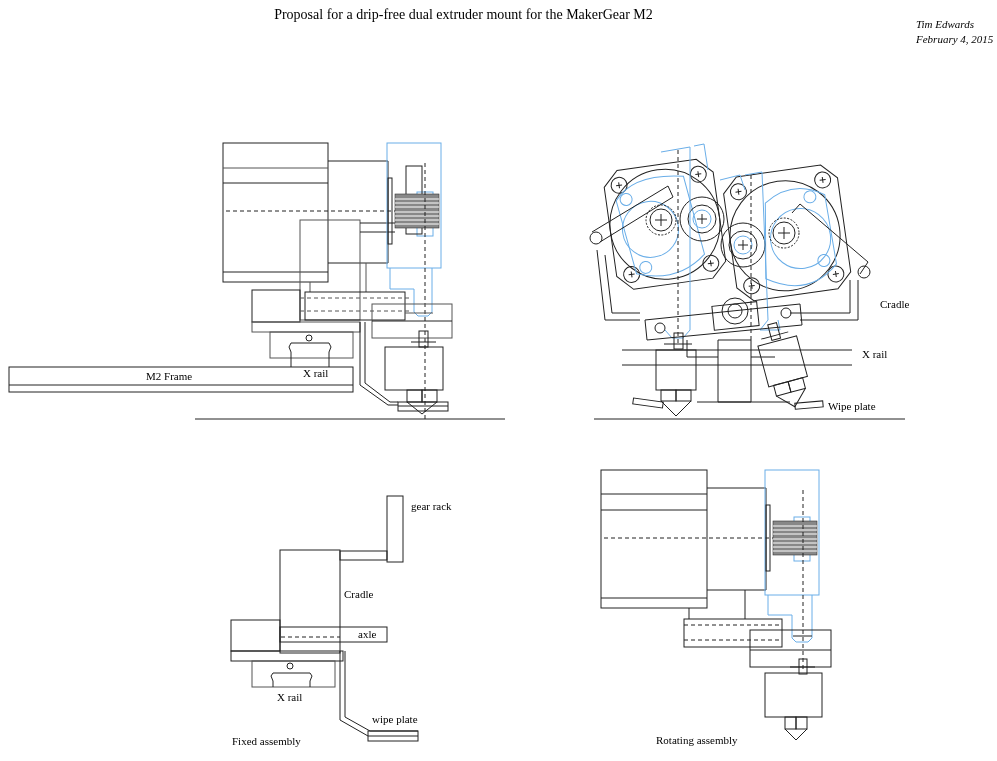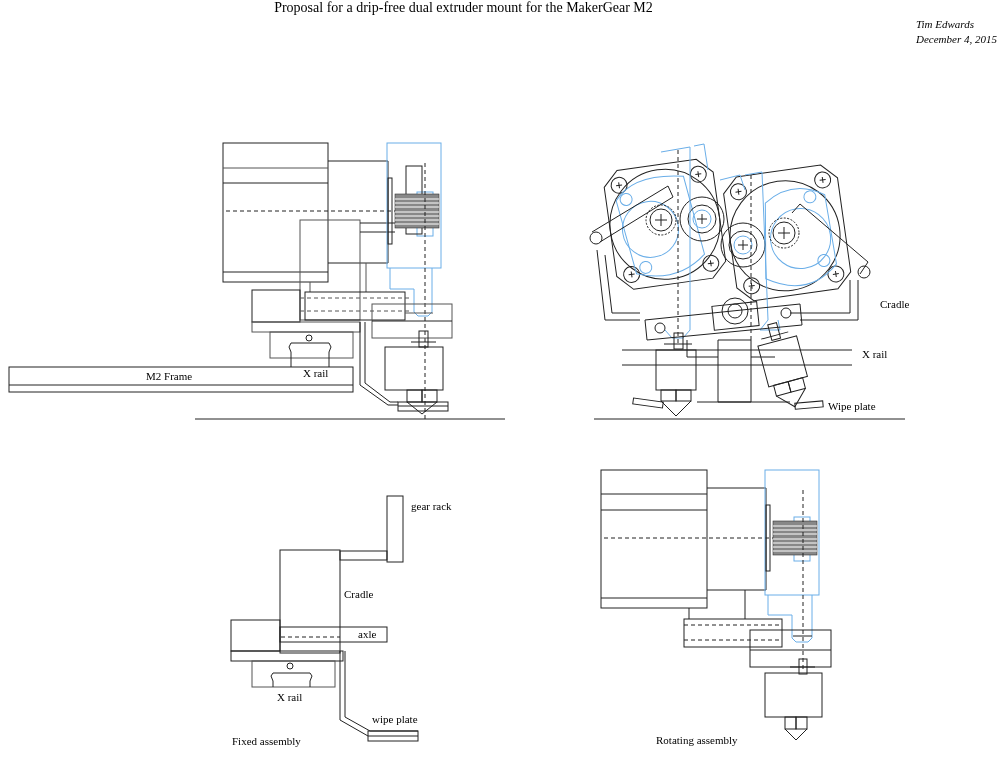--- a/index.html
+++ b/index.html
@@ -5,30 +5,30 @@
   html, body { margin:0; padding:0; background:#ffffff; }
   body { width:997px; height:761px; position:relative; overflow:hidden; font-family:"Liberation Serif", "DejaVu Serif", serif; color:#000; }
   svg { position:absolute; left:0; top:0; }
   .k { fill:none; stroke:#222; stroke-width:1; }
   .g { fill:none; stroke:#555; stroke-width:1; }
   .b { fill:none; stroke:#6aaee8; stroke-width:1; }
   .d { fill:none; stroke:#222; stroke-width:1; stroke-dasharray:4 3; }
   .dg { fill:none; stroke:#555; stroke-width:1; stroke-dasharray:4 3; }
   .gear-fill { fill:#888; stroke:#333; stroke-width:0.6; }
   .lbl { font-family:"Liberation Serif", "DejaVu Serif", serif; font-size:11px; fill:#000; }
-  .title { position:absolute; left:0; width:927px; top:0; text-align:center; font-size:14px; }
+  .title { position:absolute; left:0; width:927px; top:7px; text-align:center; font-size:14px; }
   .author { position:absolute; left:916px; top:17px; font-size:11px; line-height:15px;font-style:italic; }
 </style>
 </head>
 <body>
 
 <div class="title">Proposal for a drip-free dual extruder mount for the MakerGear M2</div>
 <div class="author">
   <div>Tim Edwards</div>
-  <div>December 4, 2015</div>
+  <div>February 4, 2015</div>
 </div>
 
 <svg width="997" height="761" viewBox="0 0 997 761">
 
   <g>
 
     <g>
       <rect class="k" x="223" y="143" width="105" height="139"></rect>
       <line class="g" x1="223" y1="168" x2="328" y2="168"></line>
       <line class="k" x1="223" y1="183" x2="328" y2="183"></line>

